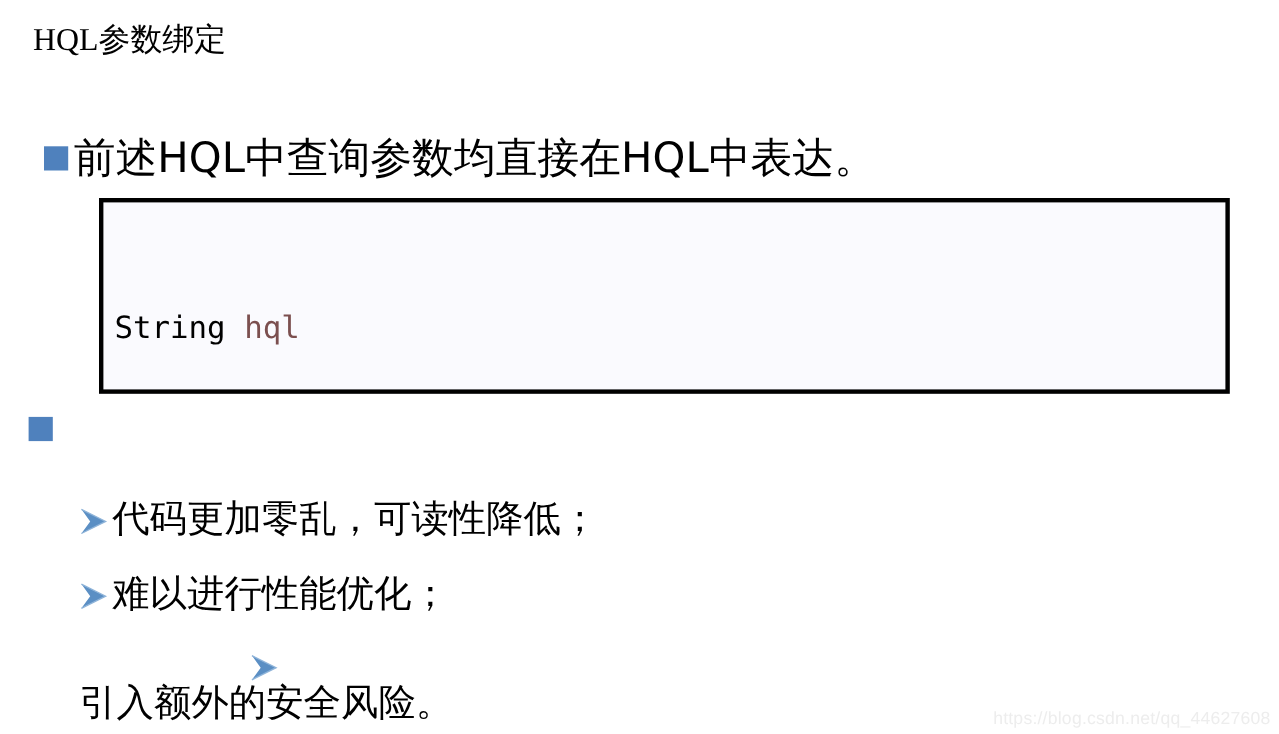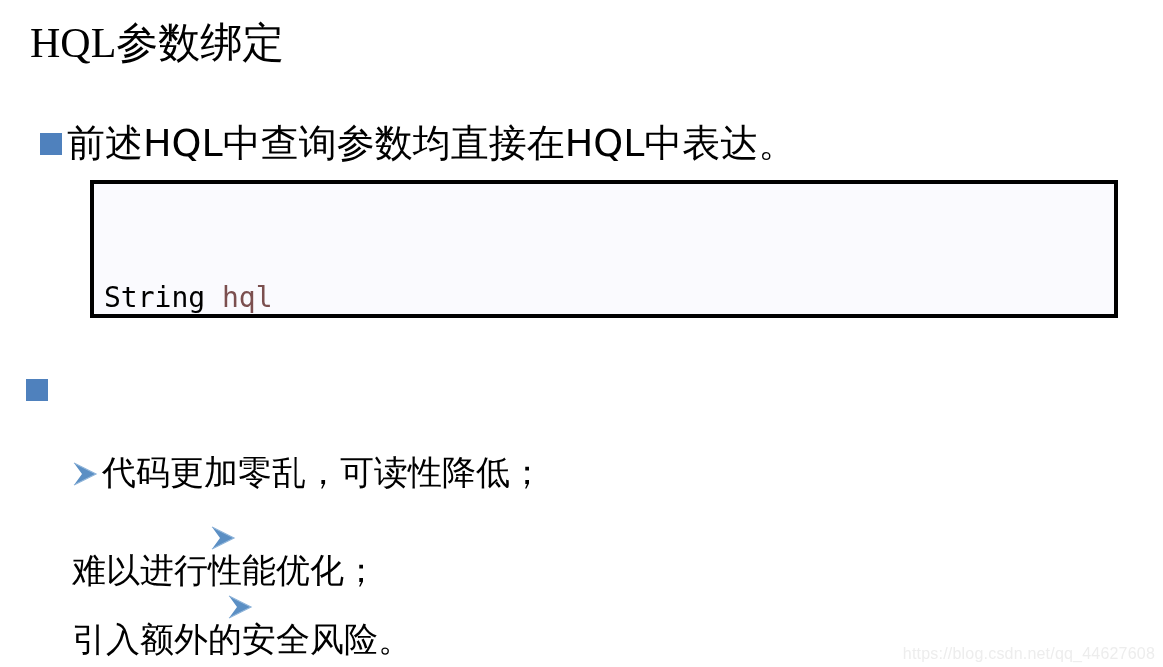--- a/index.html
+++ b/index.html
@@ -22,21 +22,21 @@
     inset: 0;
     background: #ffffff;
   }
 
   
   .slide-title {
     position: absolute;
     left: 30px;
     top: 20px;
     font-family: "Liberation Serif", "DejaVu Serif", serif;
-    font-size: 42px;
+    font-size: 29px;
     line-height: 1.12;
     font-weight: 400;
     color: #000000;
     letter-spacing: 0px;
     white-space: nowrap;
   }
 
   
   .bullet-l1 {
     position: absolute;
@@ -80,30 +80,30 @@
     top: 2px;
   }
   .bullet-l2-text {
     font-size: 34px;
     line-height: 1.12;
     font-weight: 400;
     color: #000000;
     font-family: "DejaVu Sans", "Liberation Sans", sans-serif;
   }
   #sub1 { left: 72px; top: 453px; }
-  #sub2 { left: 72px; top: 521px; flex-direction: column; }
+  #sub2 { left: 72px; top: 521px; }
   #sub3 { left: 72px; top: 590px; flex-direction: column; }
 
   
   .code-box {
     position: absolute;
     left: 90px;
     top: 180px;
     width: 1028px;
-    height: 138px;
+    height: 178px;
     box-sizing: border-box;
     background: #FAFAFE;
     border: 4px solid #000000;
     overflow: hidden;
   }
   .code-inner {
     padding: 6px 0 0 10px;
     font-family: "DejaVu Sans Mono", "Liberation Mono", monospace;
     font-size: 28px;
     line-height: 43px;

